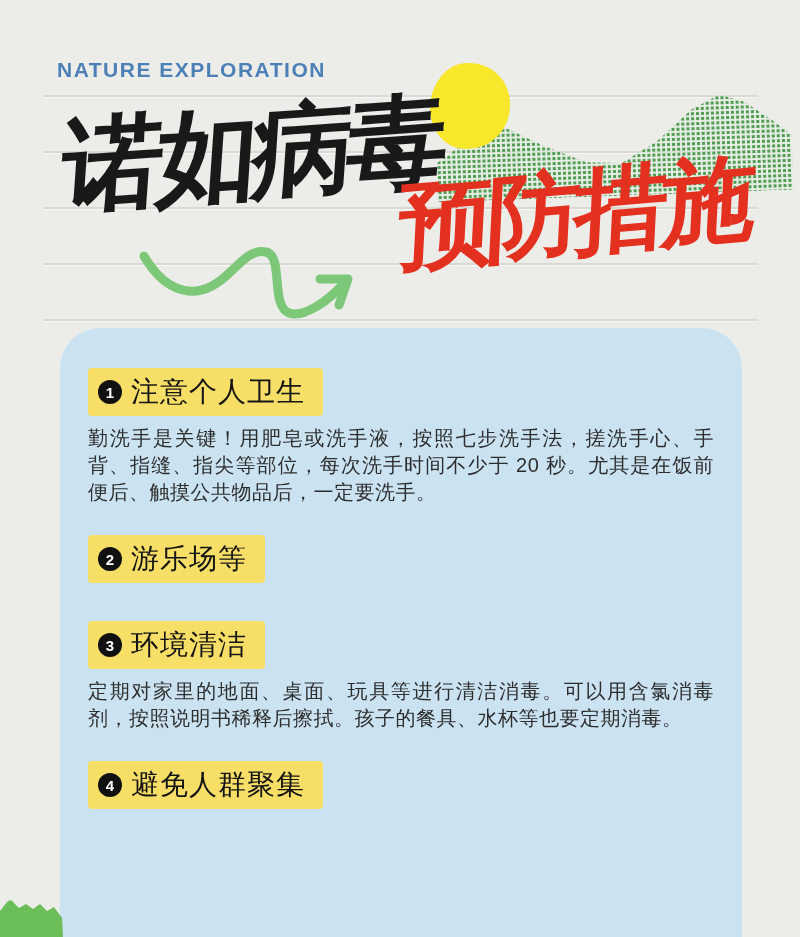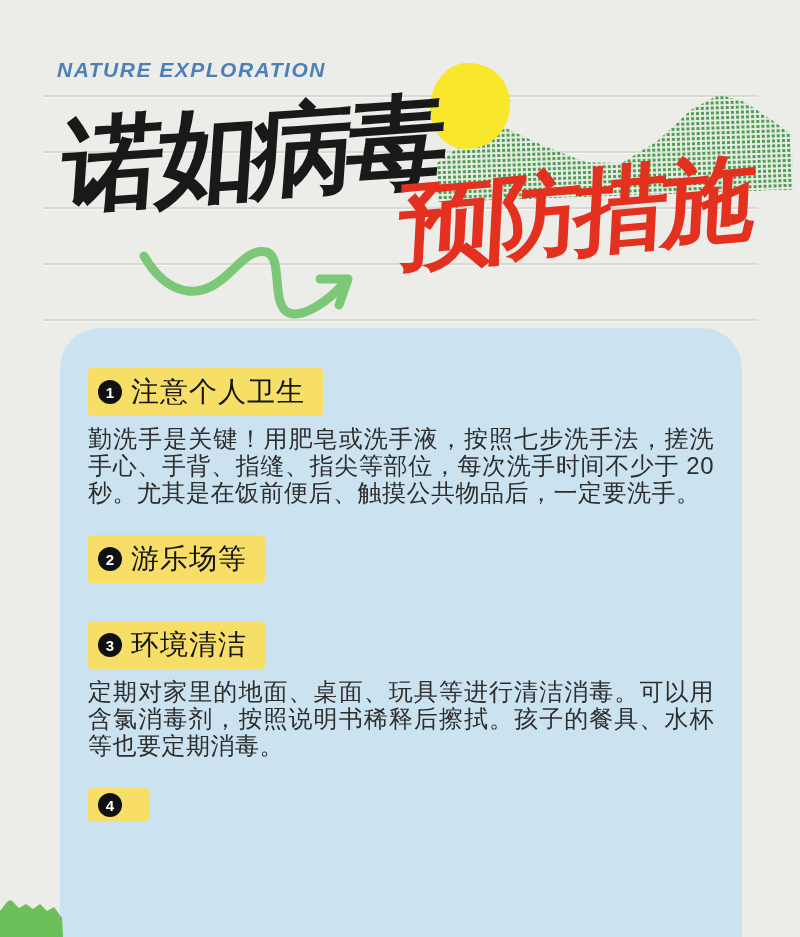--- a/index.html
+++ b/index.html
@@ -6,21 +6,21 @@
   .poster{
     position:relative;width:800px;height:937px;overflow:hidden;
     background:#ECECE9;
     font-family:"Liberation Sans","DejaVu Sans",sans-serif;
   }
   
   .rule-line{position:absolute;left:44px;width:714px;height:2px;
     background:#d9d9d4;border-bottom:1px solid #f7f7f5;}
   
   .brand{position:absolute;left:57px;top:58px;font-size:21px;font-weight:700;
-    color:#4D80B6;letter-spacing:1.5px;font-style:italic;}
+    color:#4D80B6;letter-spacing:1.5px;}
   
   .mountain{
     position:absolute;left:436px;top:94px;width:356px;height:102px;
     background-color:rgba(228,238,224,0.55);
     background-image:radial-gradient(circle,#4f9e53 1.5px,transparent 1.8px);
     background-size:5px 5px;
     clip-path:polygon(0% 62%,10% 38%,20% 30%,30% 48%,42% 66%,52% 68%,62% 48%,72% 18%,80% 4%,87% 12%,95% 32%,100% 46%,100% 100%,0% 100%);
     transform:rotate(-2deg);
     z-index:1;
   }
@@ -54,21 +54,21 @@
     background:#F6DE67;border-radius:4px;
     padding:5px 18px 5px 10px;margin-bottom:9px;
   }
   .num-badge{
     display:inline-flex;align-items:center;justify-content:center;
     width:24px;height:24px;border-radius:50%;background:#111111;
     color:#ffffff;font-size:15px;font-weight:700;margin-right:9px;flex:0 0 auto;
   }
   .heading{font-size:28px;font-weight:400;color:#141414;letter-spacing:1px;}
   .body-text{
-    width:626px;font-size:24px;line-height:27px;color:#2d2d2d;
+    width:626px;font-size:20px;line-height:27px;color:#2d2d2d;
     font-weight:500;letter-spacing:0.5px;text-align:justify;
   }
   
   .grass{position:absolute;left:0;bottom:0;z-index:5;}
 </style>
 </head>
 <body>
 
 <div class="poster">
 
@@ -112,20 +112,21 @@
       <div class="section-header">
         <span class="num-badge">3</span>
         <span class="heading">环境清洁</span>
       </div>
       <div class="body-text">定期对家里的地面、桌面、玩具等进行清洁消毒。可以用含氯消毒剂，按照说明书稀释后擦拭。孩子的餐具、水杯等也要定期消毒。</div>
     </div>
 
     <div class="section">
       <div class="section-header">
         <span class="num-badge">4</span>
+        <span class="heading">避免人群聚集</span>
       </div>
     </div>
 
   </div>
 
   <svg class="grass" width="66" height="46" viewBox="0 0 66 46">
     <path d="M0 20 L7 11 Q11 7 14 12 L19 17 L26 13 L33 18 L40 13 L47 20 L54 16 L62 27 L63 46 L0 46 Z" fill="#6CBE58"></path>
   </svg>
 
 </div>

